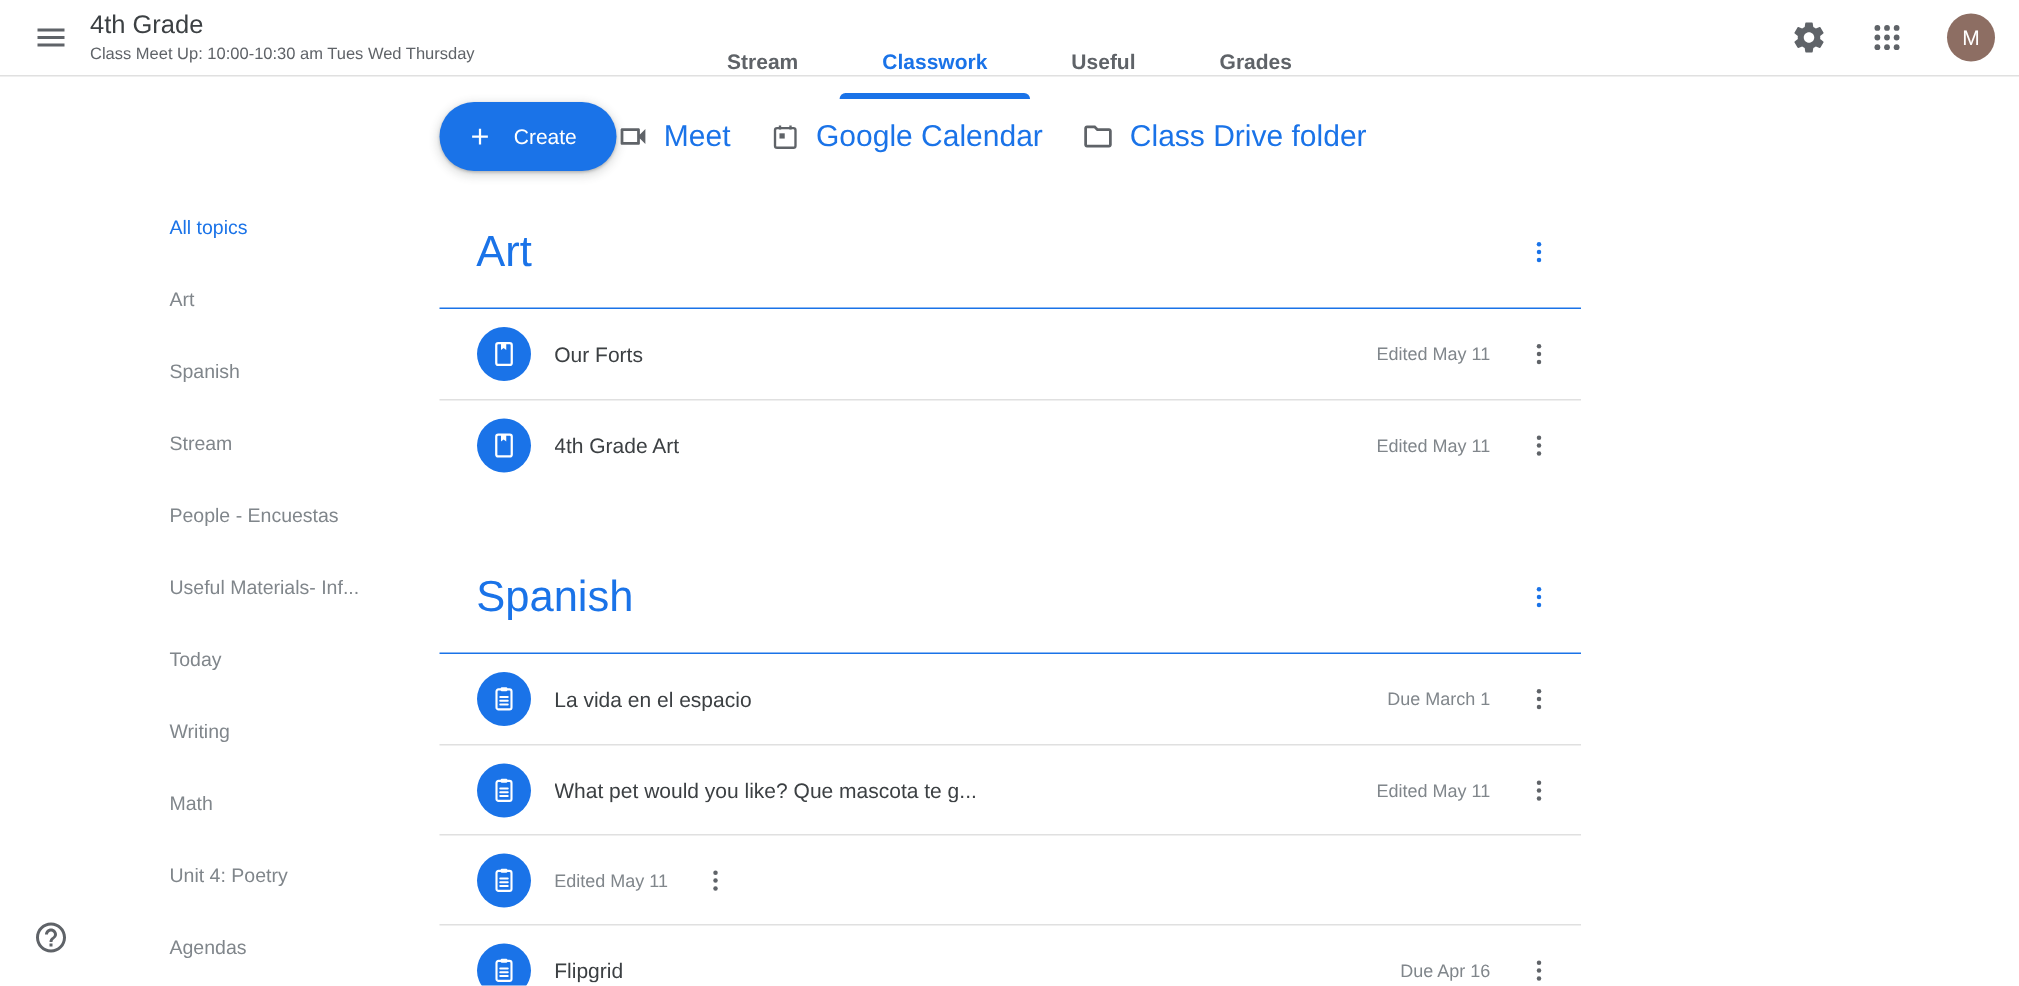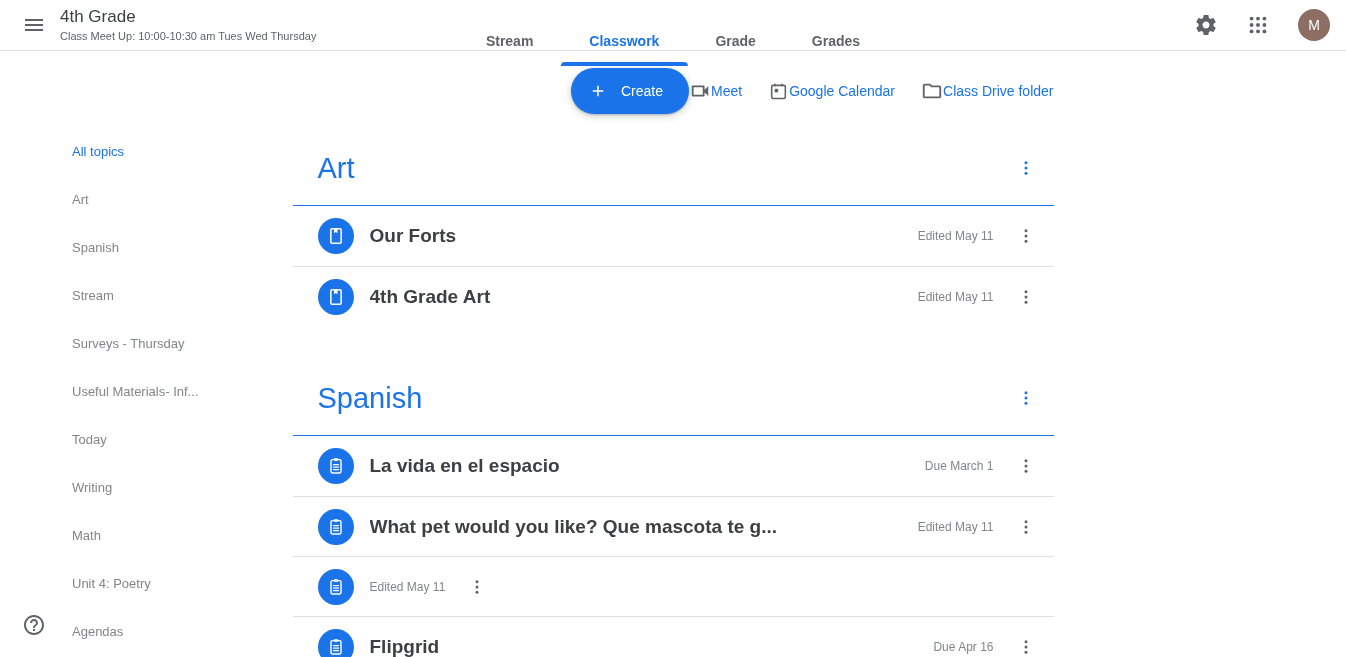--- a/index.html
+++ b/index.html
@@ -38,56 +38,56 @@
   .header-right { margin-left:auto; display:flex; align-items:center; gap:8px; }
   .avatar {
     width:32px; height:32px; border-radius:50%; background:var(--avatar,#8d6e63);
     color:#fff; font-size:14px; font-weight:500; display:flex; align-items:center; justify-content:center;
     margin-left:10px;
   }
 
   
   .sidebar { position:absolute; left:0; top:57px; width:240px; padding-top:70px; }
   .side-item {
-    height:48px; display:flex; align-items:center; padding-left:72px;
+    height:48px; display:flex; align-items:center; padding-left:113px;
     font-size:13px; font-weight:500; color:var(--faint,#80868b);
     cursor:pointer; white-space:nowrap;
   }
   .side-item.active { color:var(--accent,#1a73e8); }
 
   
   .main-col { width:761px; margin:0 auto; padding-top:17px; position:relative; }
 
-  .toolbar { display:flex; align-items:center; justify-content:flex-end; height:46px; }
+  .toolbar { display:flex; align-items:center; justify-content:flex-start; height:46px; }
   .create-btn {
     height:46px; padding:0 26px 0 18px; border-radius:23px;
     background:var(--accent,#1a73e8); color:#fff; font-size:14px; font-weight:500;
     display:flex; align-items:center; gap:14px;
     box-shadow:0 1px 2px 0 rgba(60,64,67,.30), 0 2px 6px 2px rgba(60,64,67,.15);
   }
   .quick-links { display:flex; align-items:center; gap:26px; }
-  .qlink { display:flex; align-items:center; font-size:14px; font-weight:500; color:var(--accent,#1a73e8); }
+  .qlink { display:flex; align-items:center; gap:10px; font-size:20px; font-weight:500; color:var(--accent,#1a73e8); }
   .qlink .qicon { color:var(--muted,#5f6368); display:flex; }
 
   .topic { margin-top:52px; }
   .topic:first-of-type { margin-top:34px; }
   .topic-head {
     display:flex; align-items:center; justify-content:space-between;
     height:40px; margin-bottom:17px; padding-left:25px; padding-right:8px;
   }
   .topic-title { font-size:29px; font-weight:400; color:var(--accent,#1a73e8); margin:0; }
   .topic-rule { height:1px; background:var(--accent,#1a73e8); }
 
   .work-row { height:60px; display:flex; align-items:center; padding:0 8px 0 25px; cursor:pointer; background:#fff; }
   .work-row + .work-row { border-top:1px solid var(--divider,#e0e0e0); }
   .row-icon {
     width:36px; height:36px; border-radius:50%; background:var(--accent,#1a73e8);
     display:flex; align-items:center; justify-content:center; margin-right:16px; flex:none;
   }
-  .row-title { font-size:19px; font-weight:700; color:var(--text,#3c4043); flex:1; white-space:nowrap; overflow:hidden; }
+  .row-title { font-size:14px; font-weight:400; color:var(--text,#3c4043); flex:1; white-space:nowrap; overflow:hidden; }
   .row-meta { font-size:12px; color:var(--faint,#80868b); margin-right:12px; white-space:nowrap; }
   .more-btn { width:40px; height:40px; display:flex; align-items:center; justify-content:center; color:var(--muted,#5f6368); border-radius:50%; flex:none; }
   .more-btn.blue { color:var(--accent,#1a73e8); }
 
   .help-fab { position:absolute; left:22px; bottom:20px; color:var(--muted,#5f6368); }
 </style>
 </head>
 <body>
 
 <header class="app-header">
@@ -99,21 +99,21 @@
     </span>
   </button>
   <div class="title-block">
     <h1 class="class-title">4th Grade</h1>
     <div class="class-subtitle">Class Meet Up: 10:00-10:30 am Tues Wed Thursday</div>
   </div>
 
   <nav class="tabs">
     <div class="tab">Stream</div>
     <div class="tab active">Classwork</div>
-    <div class="tab">Grade</div>
+    <div class="tab">Useful</div>
     <div class="tab">Grades</div>
   </nav>
 
   <div class="header-right">
     <button class="icon-btn">
       <span style="display:flex">
         <svg width="24" height="24" viewBox="0 0 24 24" fill="currentColor">
             <path d="M19.43 12.98c.04-.32.07-.64.07-.98s-.03-.66-.07-.98l2.11-1.65c.19-.15.24-.42.12-.64l-2-3.46c-.12-.22-.39-.3-.61-.22l-2.49 1c-.52-.4-1.08-.73-1.69-.98l-.38-2.65C14.46 2.18 14.25 2 14 2h-4c-.25 0-.46.18-.49.42l-.38 2.65c-.61.25-1.17.59-1.69.98l-2.49-1c-.23-.09-.49 0-.61.22l-2 3.46c-.13.22-.07.49.12.64l2.11 1.65c-.04.32-.07.65-.07.98s.03.66.07.98l-2.11 1.65c-.19.15-.24.42-.12.64l2 3.46c.12.22.39.3.61.22l2.49-1c.52.4 1.08.73 1.69.98l.38 2.65c.03.24.24.42.49.42h4c.25 0 .46-.18.49-.42l.38-2.65c.61-.25 1.17-.59 1.69-.98l2.49 1c.23.09.49 0 .61-.22l2-3.46c.12-.22.07-.49-.12-.64l-2.11-1.65zM12 15.5c-1.93 0-3.5-1.57-3.5-3.5s1.57-3.5 3.5-3.5 3.5 1.57 3.5 3.5-1.57 3.5-3.5 3.5z"></path>
           </svg>
       </span>
@@ -135,21 +135,21 @@
     </button>
     <button class="avatar">M</button>
   </div>
 </header>
 
 <aside class="sidebar">
   <div class="side-item active">All topics</div>
   <div class="side-item">Art</div>
   <div class="side-item">Spanish</div>
   <div class="side-item">Stream</div>
-  <div class="side-item">Surveys - Thursday</div>
+  <div class="side-item">People - Encuestas</div>
   <div class="side-item">Useful Materials- Inf...</div>
   <div class="side-item">Today</div>
   <div class="side-item">Writing</div>
   <div class="side-item">Math</div>
   <div class="side-item">Unit 4: Poetry</div>
   <div class="side-item">Agendas</div>
 </aside>
 
 <main class="main-col">
 

